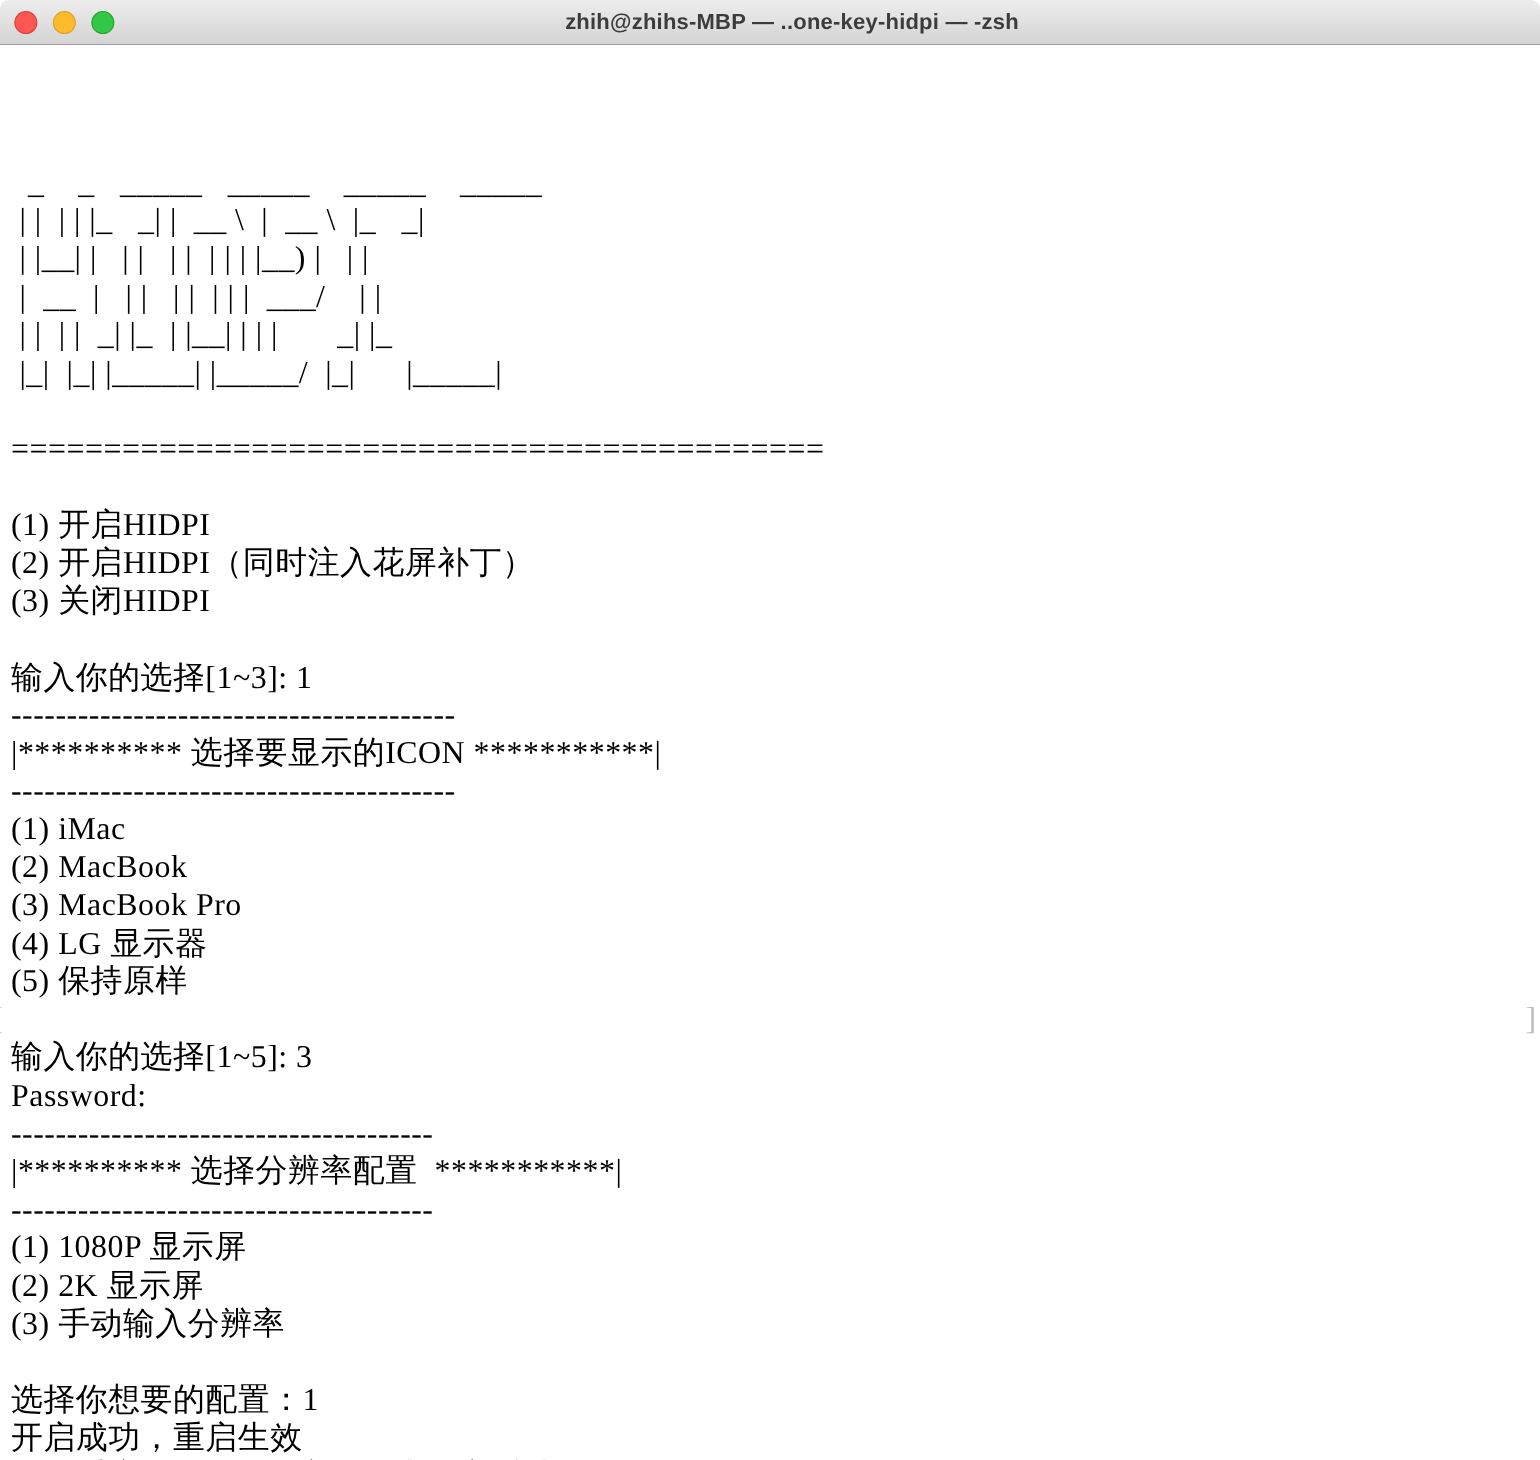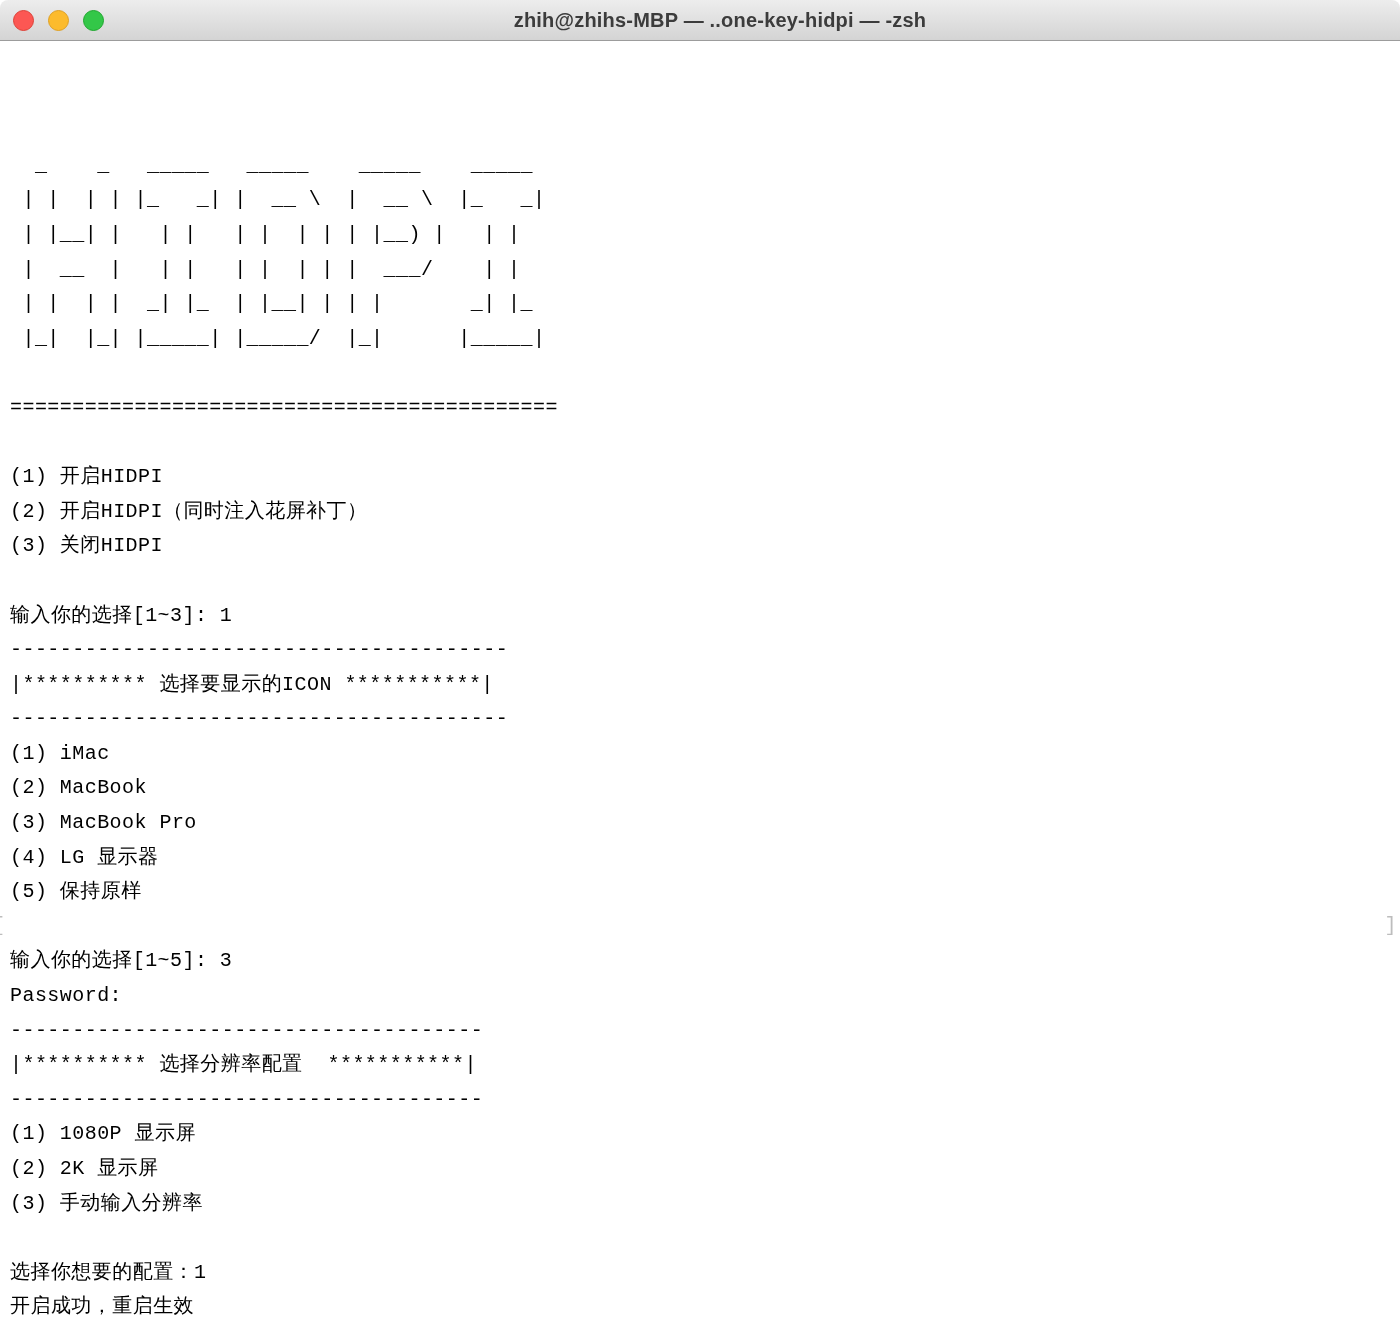--- a/index.html
+++ b/index.html
@@ -18,22 +18,22 @@
   .tl{width:21px;height:21px;border-radius:50%;box-sizing:border-box;}
   .tl.red{background:#fc5753;border:1px solid #dd4137;}
   .tl.yellow{background:#fcbb2d;border:1px solid #dfa023;}
   .tl.green{background:#33c748;border:1px solid #1fa72e;}
   .title{font:700 20px "Liberation Sans",sans-serif;color:#3c3c3c;letter-spacing:.2px;}
 
   
   .content{
     position:absolute;top:41px;left:0;right:0;bottom:0;
     padding:4px 0 0 10px;
-    font-family:Liberation Mono, monospace;
-    font-size:20px;line-height:34.6px;letter-spacing:.45px;
+    font-family:Liberation Serif, serif;
+    font-size:29px;line-height:34.6px;letter-spacing:.45px;
     color:#000;white-space:pre;font-variant-ligatures:none;
   }
   .tline{min-height:34.6px;}
 
   
   .mark{position:absolute;color:#bdbdbd;font-weight:400;}
   .mark-left{left:-7px;top:868px;}
   .mark-right{right:3px;top:868px;}
 </style>
 </head>

